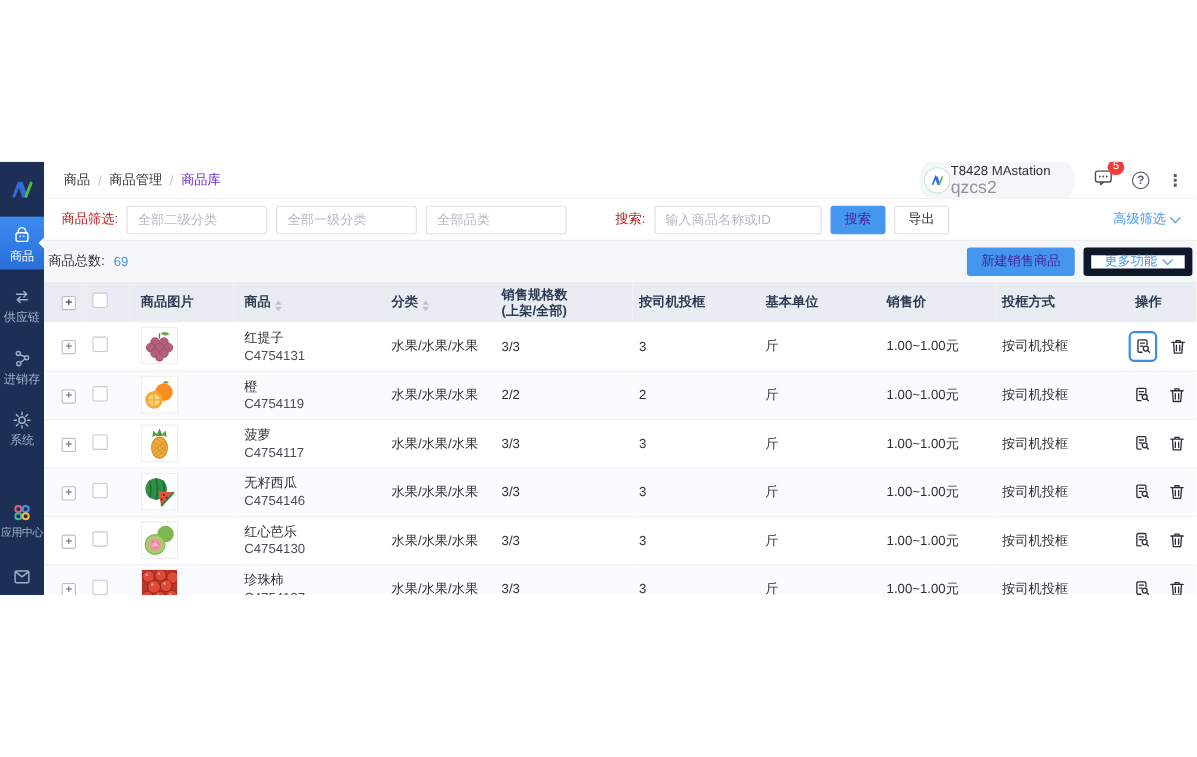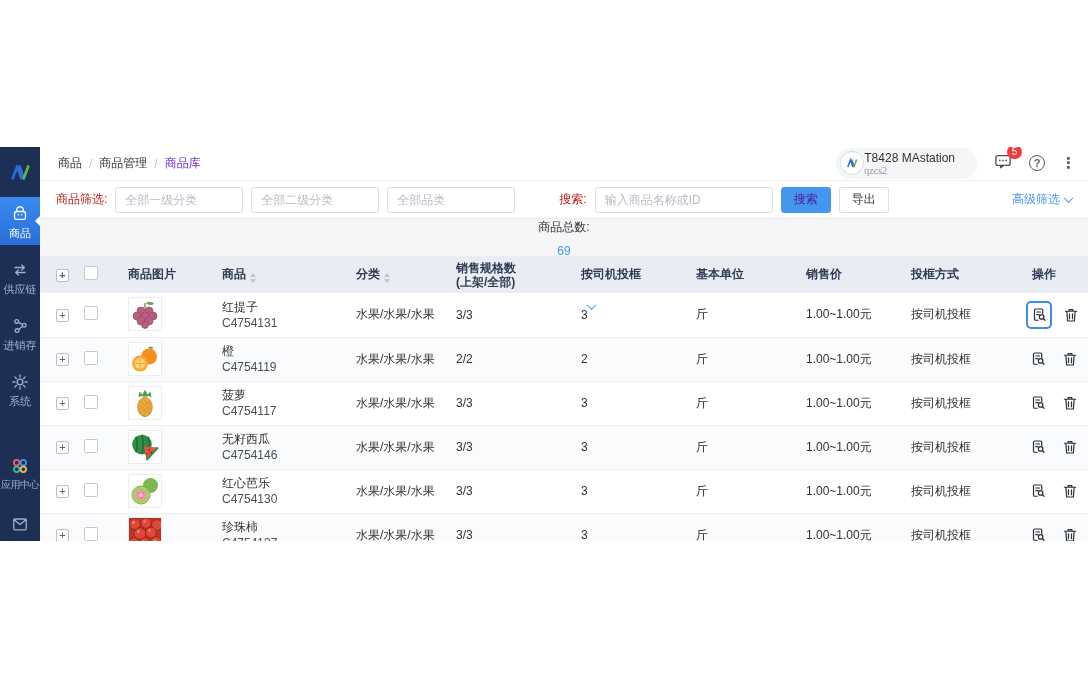--- a/index.html
+++ b/index.html
@@ -26,47 +26,47 @@
 
   .topbar { height:34px; flex-shrink:0; display:flex; align-items:center; justify-content:space-between;
       padding:0 12px 0 18px; border-bottom:1px solid #f0f1f4; }
   .breadcrumb { display:flex; align-items:center; gap:7px; font-size:12px; color:#303133; }
   .crumb.active { color:#6d28d9; }
   .crumb-sep { color:#c0c4cc; }
   .topbar-right { display:flex; align-items:center; gap:16px; }
   .user-chip { display:flex; align-items:center; gap:0; background:#f5f6f8; border-radius:16px; padding:3px 22px 3px 4px; cursor:pointer; }
   .avatar { width:24px; height:24px; border-radius:50%; background:#fff; border:1px solid #cfe4dc; display:flex; align-items:center; justify-content:center; }
   .user-name { font-size:12px; color:#303133; line-height:1.2; }
-  .user-sub { font-size:10px; color:#909399; line-height:1.1;font-family:Liberation Serif, serif; }
+  .user-sub { font-size:16px; color:#909399; line-height:1.1; }
   .msg-wrap { position:relative; cursor:pointer; }
   .badge { position:absolute; top:-7px; right:-9px; background:#f23c3c; color:#fff; font-size:10px;
       border-radius:8px; min-width:15px; height:14px; line-height:14px; text-align:center; padding:0 3px; }
   .help-circle { width:16px; height:16px; border:1.5px solid #595d64; border-radius:50%; color:#595d64;
       font-size:11px; font-weight:bold; display:flex; align-items:center; justify-content:center; cursor:pointer; }
   .kebab { font-size:15px; color:#595d64; font-weight:bold; cursor:pointer; letter-spacing:0; }
 
   
   .filterbar { height:38px; flex-shrink:0; display:flex; align-items:center; padding:0 16px; gap:8px;
       background:#fff; border-bottom:1px solid #e8eaee; }
   .f-label { font-size:12px; color:#b91c1c; }
   .dd, .search-input { height:26px; border:1px solid #dcdfe6; border-radius:3px; font-size:12px;
       color:#303133; padding:0 9px; background:#fff; outline:none; font-family:inherit; }
   .dd { width:128px; }
-  .search-input { width:178px; }
+  .search-input { width:152px; }
   ::placeholder { color:#b6bbc4; opacity:1; }
   .search-label { margin-left:36px; }
   .btn { height:26px; border-radius:3px; font-size:12px; padding:0 12px; cursor:pointer; font-family:inherit; }
   .btn-primary { background:#4596ef; border:1px solid #4596ef; color:#4c1d95; }
   .btn-plain { background:#fff; border:1px solid #dcdfe6; color:#303133; }
   .advanced { margin-left:auto; color:#4596ef; font-size:12px; display:flex; align-items:center; gap:5px; cursor:pointer; }
   .chev { width:7px; height:7px; border-right:1.6px solid #4596ef; border-bottom:1.6px solid #4596ef;
       transform:rotate(45deg) translate(-1px,-1px); display:inline-block; }
 
   
-  .toolbar { height:37px; flex-shrink:0; background:#f5f6f8; display:flex; align-items:center; padding:0 4px; gap:8px;flex-direction:column; }
+  .toolbar { height:37px; flex-shrink:0; background:#f5f6f8; display:flex; align-items:center; padding:0 4px; gap:8px; }
   .total-label { font-size:12px; color:#303133; }
   .total-value { font-size:12px; color:#4596ef; }
   .btn-create { margin-left:auto; }
   .btn-more { border:7px solid #0f172a; color:#4596ef; background:#fff; display:inline-flex; align-items:center; gap:6px; }
 
   
   .table-wrap { flex:1; overflow:hidden; background:#fff; }
   table { width:100%; border-collapse:collapse; table-layout:fixed; font-size:12px; color:#303133; }
   thead th { background:#e9edf3; height:37px; font-weight:600; color:#2e3b52; text-align:left;
       padding:0 6px; vertical-align:middle; font-size:12px; }
@@ -196,22 +196,22 @@
             </svg>
             <span class="badge">5</span>
           </span>
           <span class="help-circle">?</span>
           <span class="kebab">⋮</span>
         </div>
       </div>
 
       <div class="filterbar">
         <span class="f-label">商品筛选:</span>
+        <input class="dd" placeholder="全部二级分类" style="">
         <input class="dd" placeholder="全部一级分类" style="">
-        <input class="dd" placeholder="全部二级分类" style="">
         <input class="dd" placeholder="全部品类" style="">
         <span class="f-label search-label">搜索:</span>
         <input class="search-input" placeholder="输入商品名称或ID" style="">
         <button class="btn btn-primary">搜索</button>
         <button class="btn btn-plain">导出</button>
         <span class="advanced">
           <span>高级筛选</span>
           <i class="chev"></i>
         </span>
       </div>

